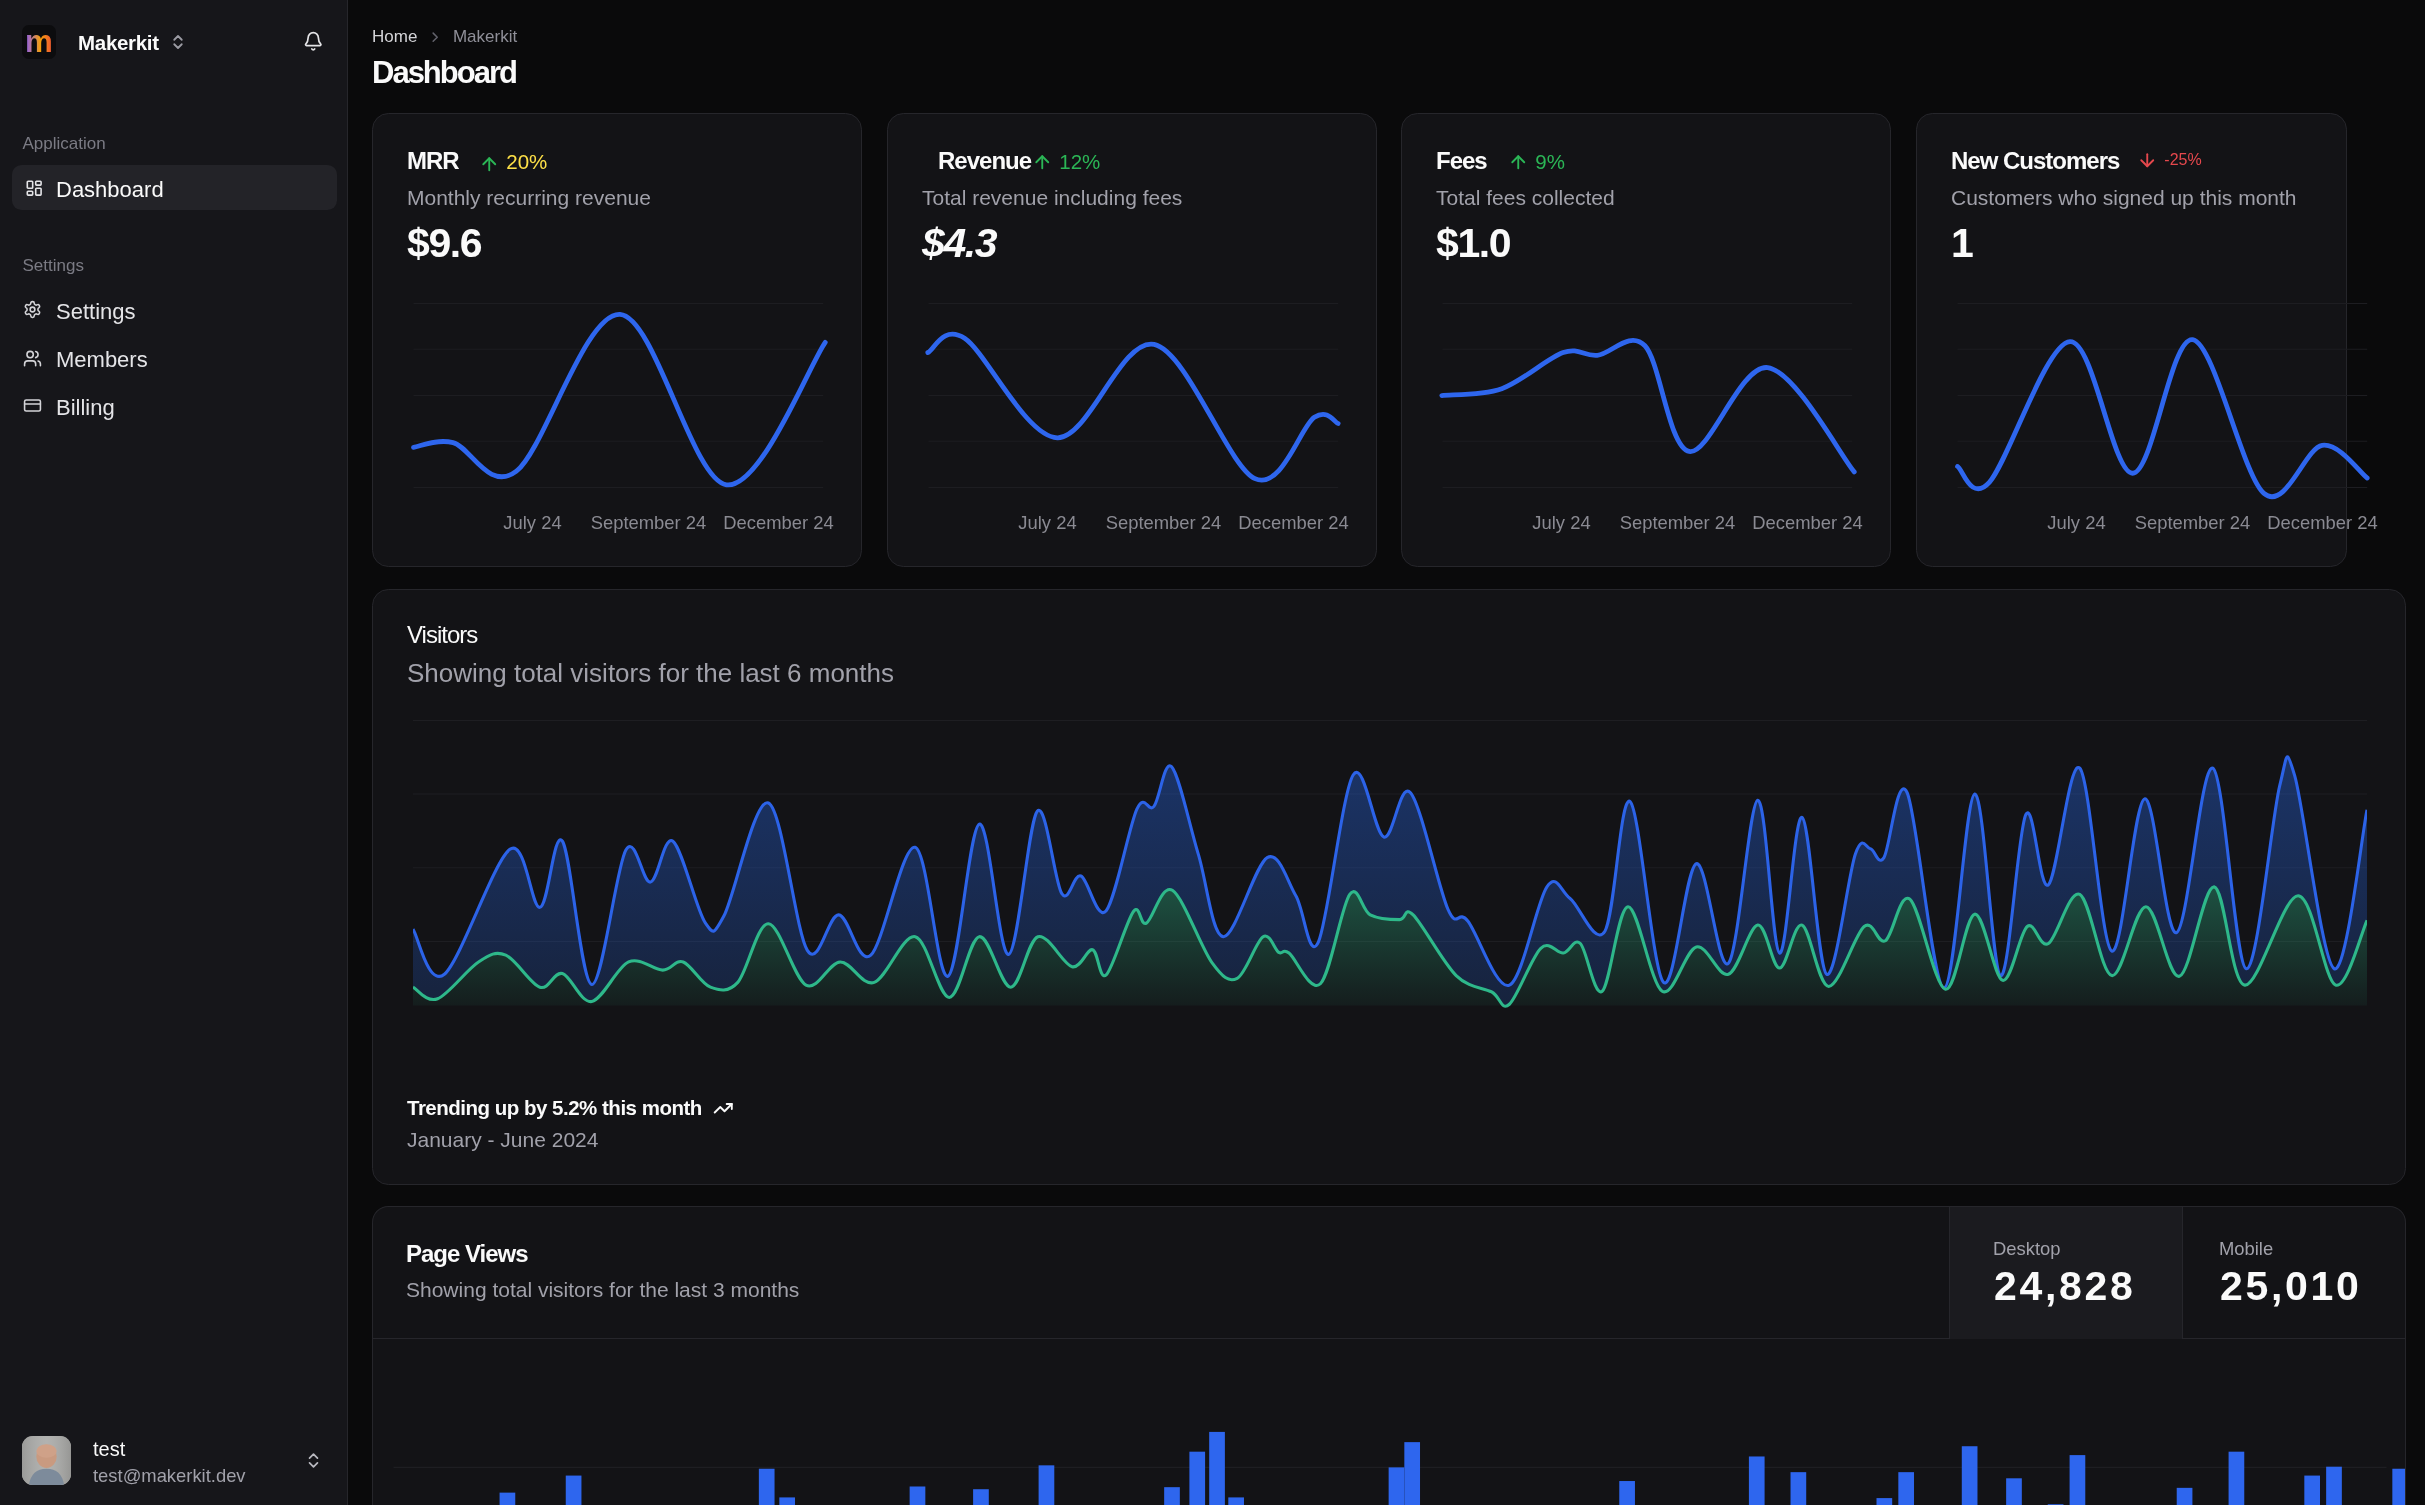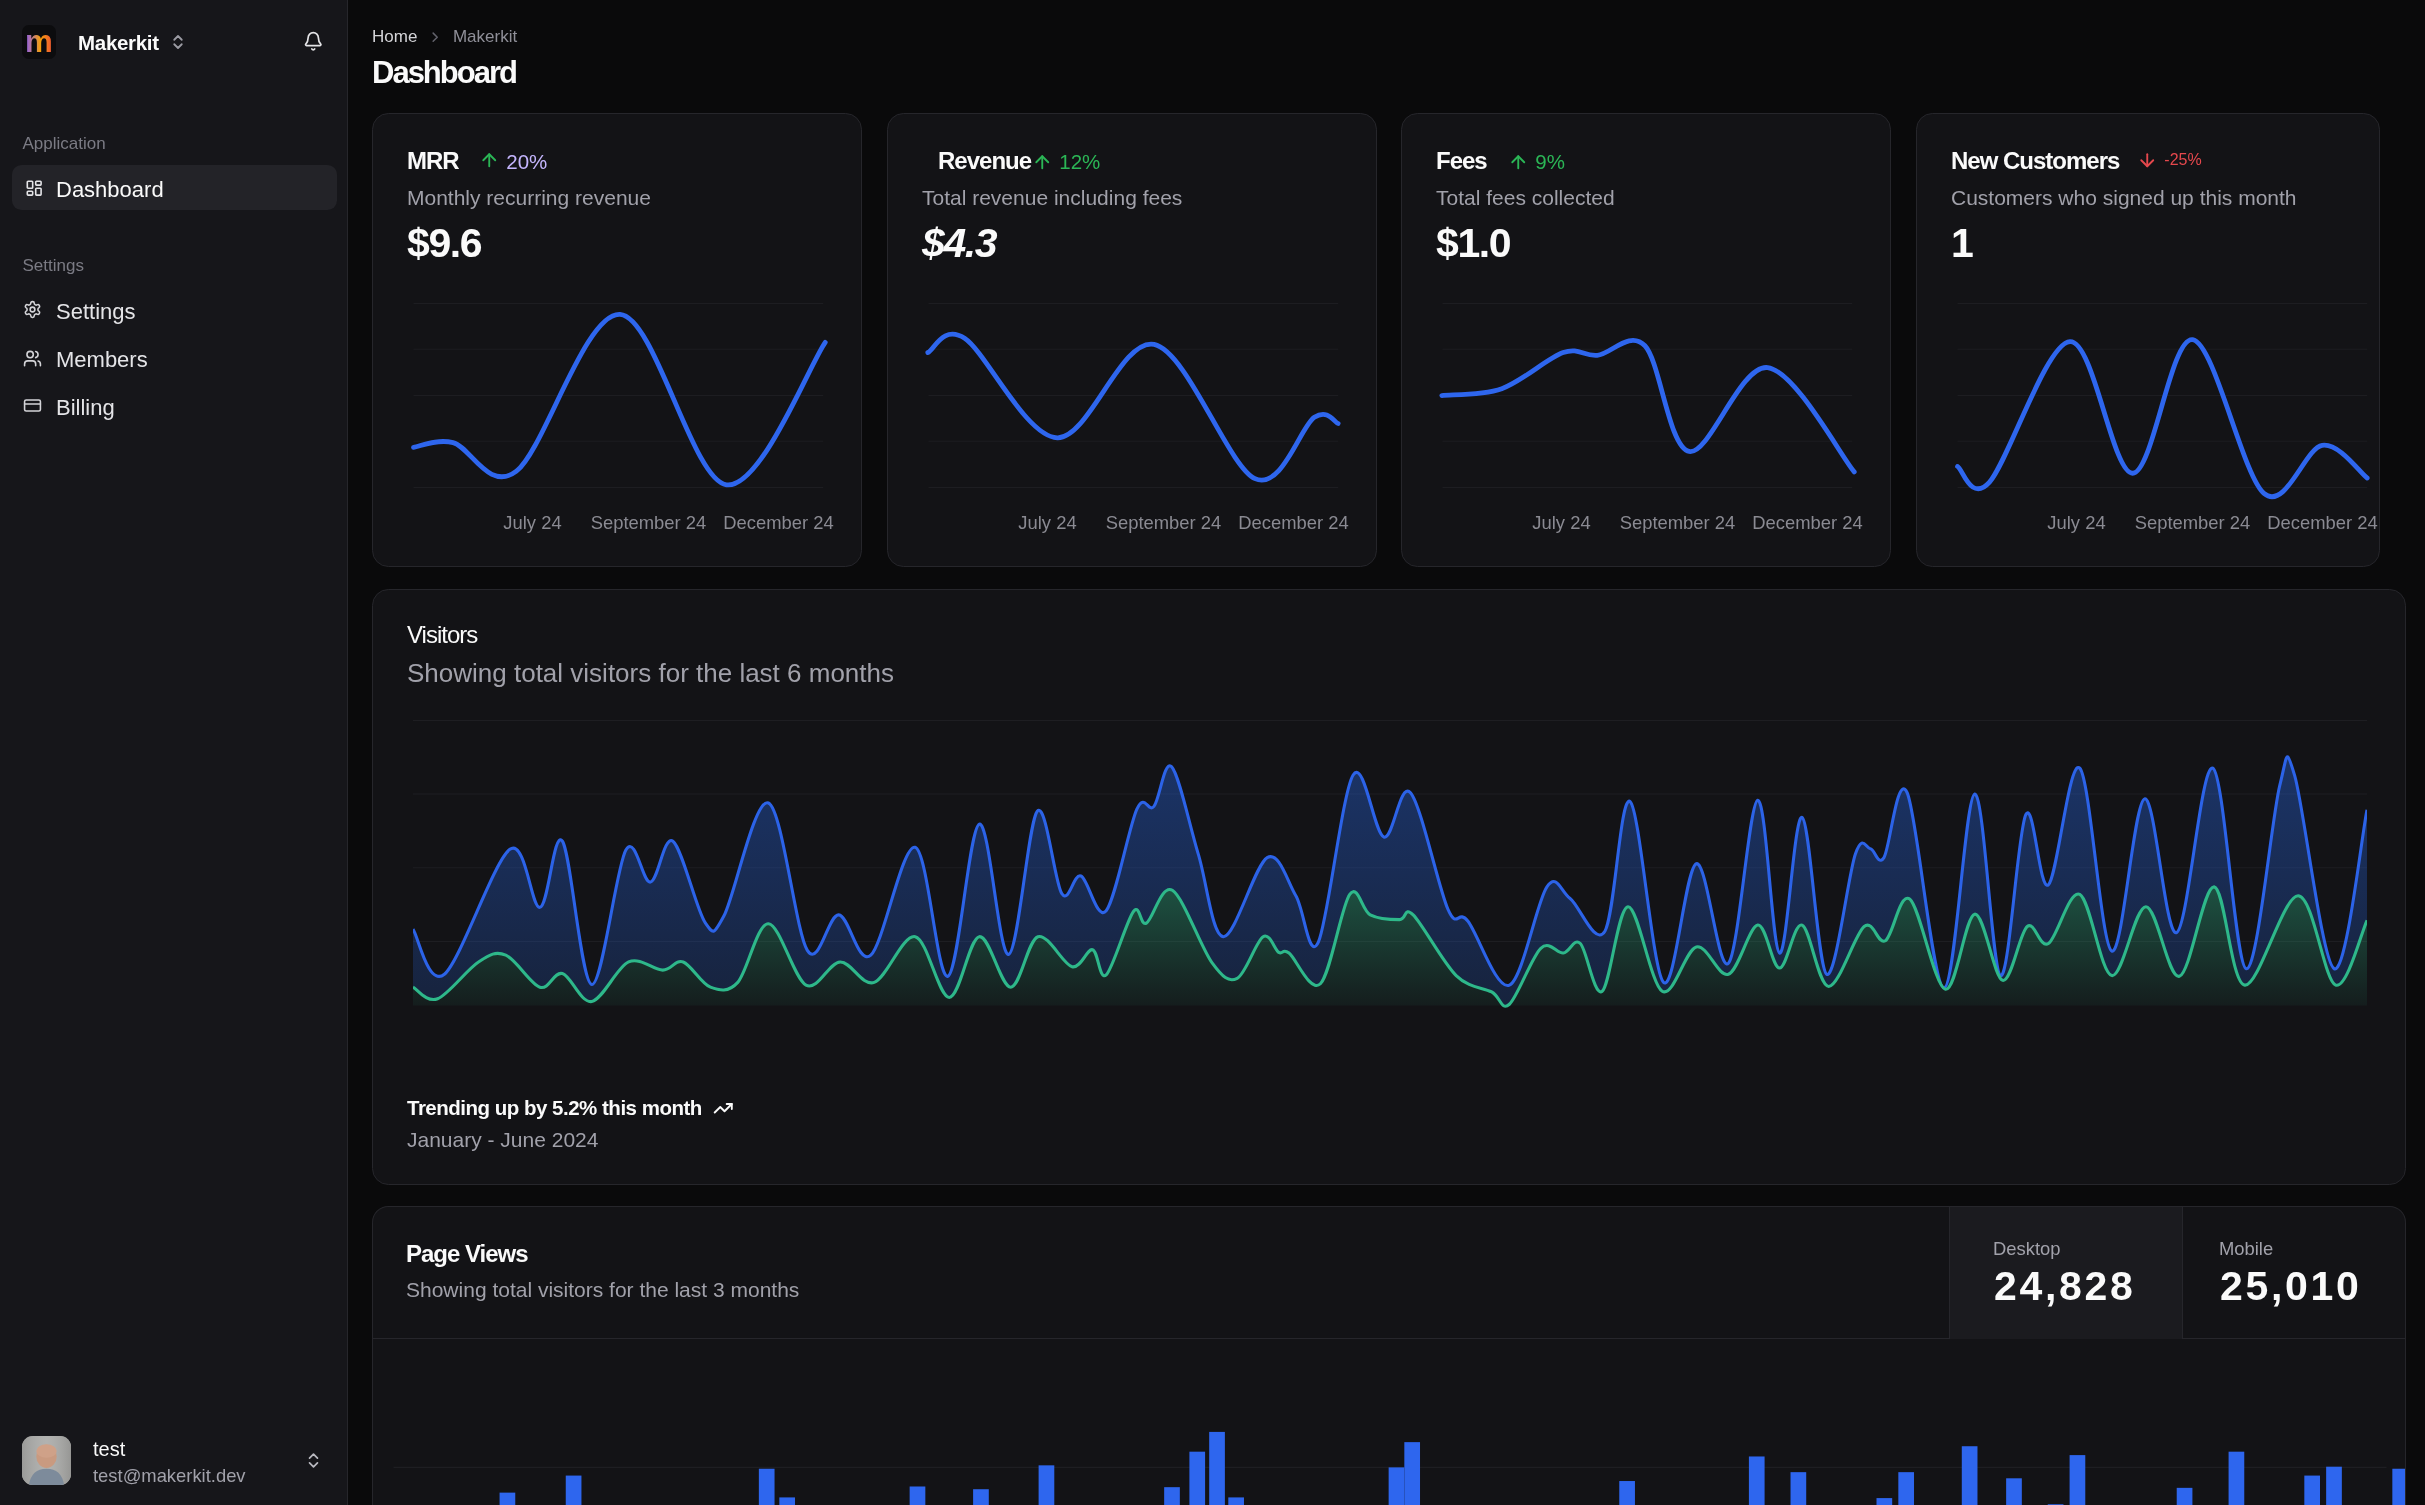--- a/index.html
+++ b/index.html
@@ -82,21 +82,21 @@
 <div style="position:absolute;left:372px;top:27px;display:flex;align-items:center;gap:9.6px;font-size:17px;">
   <span style="color:#d4d4d8;">Home</span>
     <svg width="16.4" height="16.4" viewBox="0 0 24 24" fill="none" stroke="#62626b" stroke-width="2.2" stroke-linecap="round" stroke-linejoin="round">
       <path d="m9 18 6-6-6-6"></path>
     </svg>
     <span style="color:#8f8f98;">Makerkit</span>
 </div>
 <div style="position:absolute;left:372px;top:55px;font-size:31px;font-weight:700;letter-spacing:-2px;">Dashboard</div>
 <div class="card" style="left:372px;top:113px;width:490px;height:454px;">
   <div style="position:absolute;left:34px;top:33px;font-size:24px;font-weight:700;letter-spacing:-1px;">MRR</div>
-  <div style="position:absolute;left:106px;top:36px;display:flex;align-items:flex-start;gap:6.8px;color:#c4b5fd;font-size:20.5px;">
+  <div style="position:absolute;left:106px;top:36px;display:flex;align-items:flex-end;gap:6.8px;color:#fde047;font-size:20.5px;">
     <svg width="20.5" height="20.5" viewBox="0 0 24 24" fill="none" stroke="#2bb656" stroke-width="2.2" stroke-linecap="round" stroke-linejoin="round">
         <path d="m5 12 7-7 7 7"></path>
         <path d="M12 19V5"></path>
       </svg>
       <span>20%</span>
     </div>
   <div style="position:absolute;left:34px;top:72px;font-size:21px;color:#a1a1aa;">Monthly recurring revenue</div>
   <div style="position:absolute;left:34px;top:106px;font-size:41px;font-weight:700;letter-spacing:-1.4px;">$9.6</div>
   <svg style="position:absolute;left:0;top:0;" width="490" height="454" viewBox="0 0 718 666">
     <line x1="59" y1="278" x2="660" y2="278" stroke="#1d1d21" stroke-width="1.5"></line>
@@ -149,21 +149,21 @@
       <line x1="59" y1="345" x2="660" y2="345" stroke="#1d1d21" stroke-width="1.5"></line>
       <line x1="59" y1="413" x2="660" y2="413" stroke="#1d1d21" stroke-width="1.5"></line>
       <line x1="59" y1="480" x2="660" y2="480" stroke="#1d1d21" stroke-width="1.5"></line>
       <line x1="59" y1="548" x2="660" y2="548" stroke="#1d1d21" stroke-width="1.5"></line>
       <path d="M58.0,413.0C72.7,411.3 116.3,413.5 146.0,403.0C175.7,392.5 212.7,358.2 236.0,350.0C259.3,341.8 266.0,355.7 286.0,354.0C306.0,352.3 333.5,316.5 356.0,340.0C378.5,363.5 391.0,489.7 421.0,495.0C451.0,500.3 495.7,367.0 536.0,372.0C576.3,377.0 641.8,499.5 663.0,525.0" fill="none" stroke="#2e66ee" stroke-width="7" stroke-linecap="round"></path>
     </svg>
   <div style="position:absolute;left:57px;top:398px;width:205px;text-align:center;font-size:18.4px;color:#8a8a92;">July 24</div>
     <div style="position:absolute;left:173px;top:398px;width:205px;text-align:center;font-size:18.4px;color:#8a8a92;">September 24</div>
     <div style="position:absolute;left:303px;top:398px;width:205px;text-align:center;font-size:18.4px;color:#8a8a92;">December 24</div>
 </div>
-<div class="card" style="left:1916px;top:113px;width:464px;height:454px;">
+<div class="card" style="left:1916px;top:113px;width:431px;height:454px;">
   <div style="position:absolute;left:34px;top:33px;font-size:24px;font-weight:700;letter-spacing:-1px;">New Customers</div>
   <div style="position:absolute;left:220px;top:36px;display:flex;align-items:center;gap:6.8px;color:#e5484d;font-size:16px;">
     <svg width="20.5" height="20.5" viewBox="0 0 24 24" fill="none" stroke="#e5484d" stroke-width="2.2" stroke-linecap="round" stroke-linejoin="round">
         <path d="M12 5v14"></path>
         <path d="m19 12-7 7-7-7"></path>
       </svg>
       <span>-25%</span>
     </div>
   <div style="position:absolute;left:34px;top:72px;font-size:21px;color:#a1a1aa;">Customers who signed up this month</div>
   <div style="position:absolute;left:34px;top:106px;font-size:41px;font-weight:700;letter-spacing:-1.4px;">1</div>

